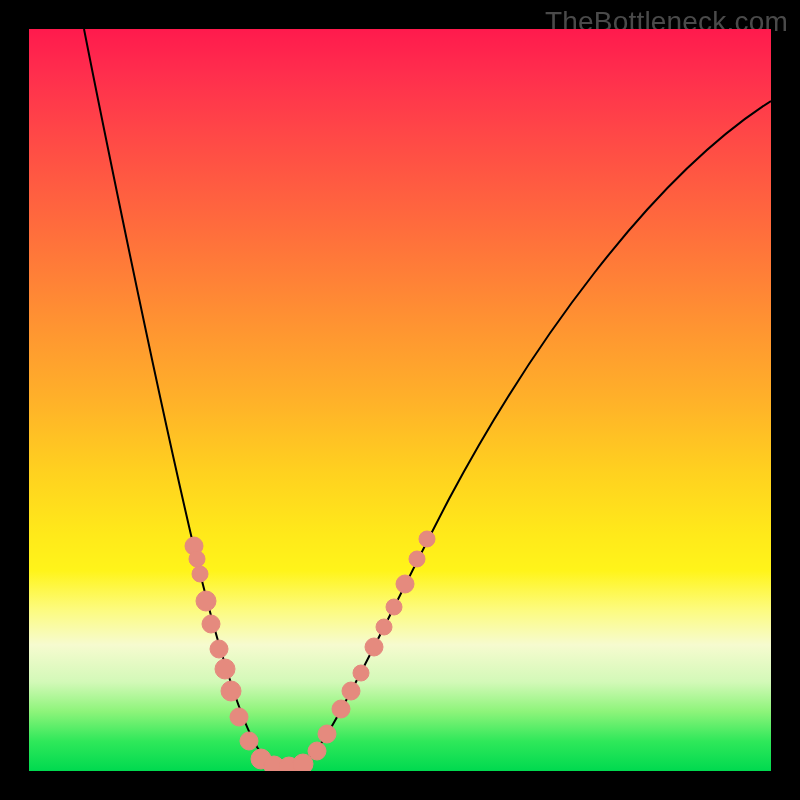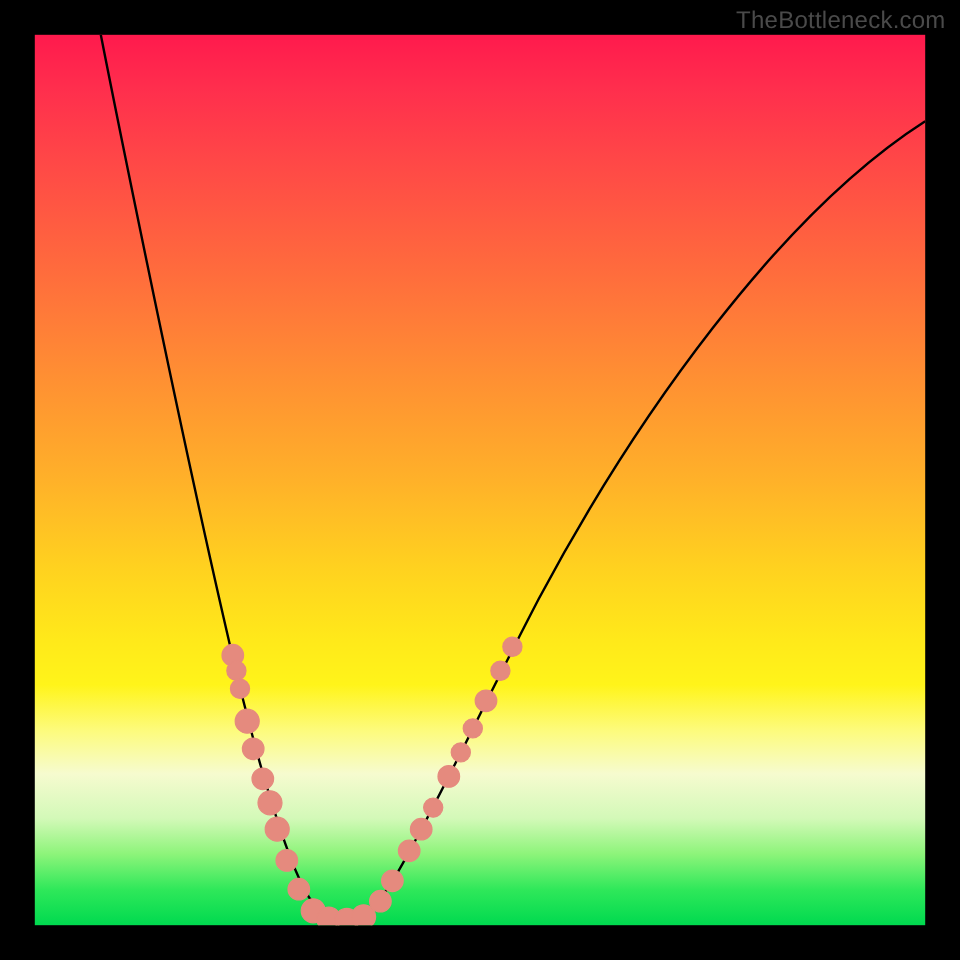--- a/index.html
+++ b/index.html
@@ -42,21 +42,21 @@
       #8df47a 92%,
       #2fe85a 96%,
       #00d94f 100%
     );
   }
   .attribution {
     position: absolute;
     top: 6px;
     right: 12px;
     color: #4a4a4a;
-    font-size: 20px;
+    font-size: 28px;
     font-weight: 500;
     letter-spacing: 0.2px;
   }
   svg.overlay {
     position: absolute;
     left: 0;
     top: 0;
     width: 742px;
     height: 742px;
   }

